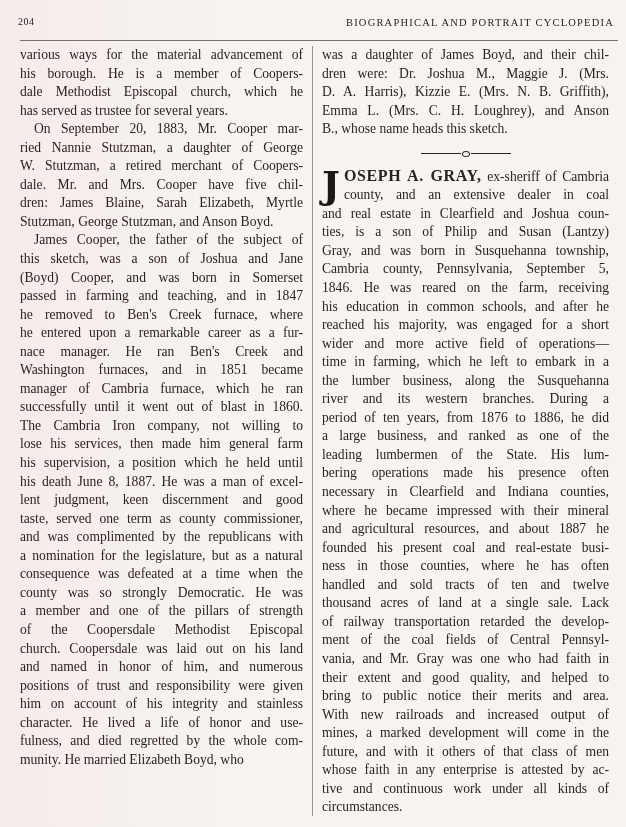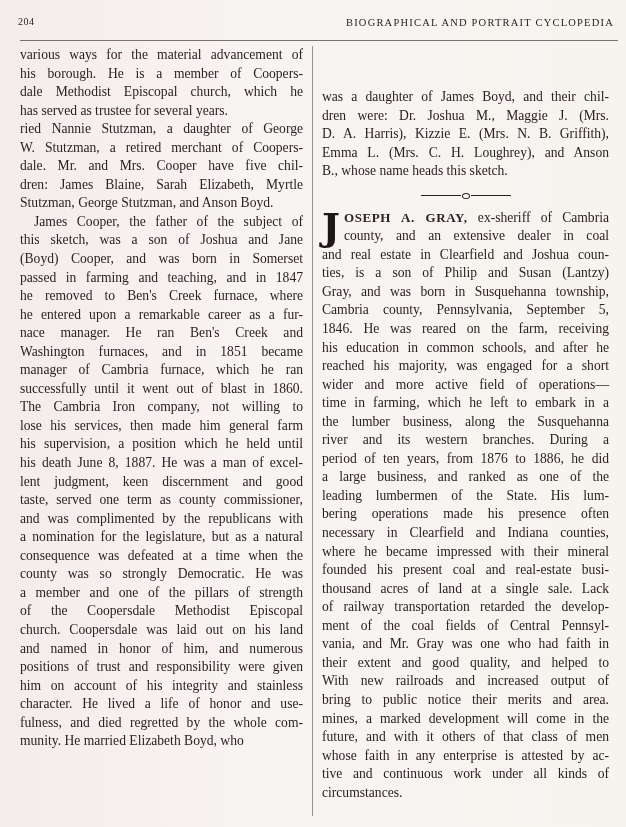--- a/index.html
+++ b/index.html
@@ -54,21 +54,20 @@
       line-height: 18.55px;
       text-align: justify;
     }
     .col-left {
       left: 20px;
       width: 283px;
     }
     .col-right {
       left: 322px;
       width: 287px;
-      margin-top: 42px;
     }
     .column-divider {
       position: absolute;
       left: 312px;
       top: 46px;
       width: 1px;
       height: 770px;
       background: #9a9290;
     }
     p {
@@ -109,41 +108,42 @@
       font-family: "DejaVu Serif", serif;
       font-weight: bold;
       font-size: 38px;
       line-height: 32px;
       margin: 2px 4px 0 0;
       color: #1d1715;
     }
     .lead-name {
       font-weight: bold;
       letter-spacing: 0.6px;
-      font-size: 13px;
+      font-size: 16px;
     }
   </style>
 </head>
 <body>
 
 <div class="page-header">
   <span class="page-number">204</span>
   <div class="running-title">BIOGRAPHICAL AND PORTRAIT CYCLOPEDIA</div>
 </div>
 <div class="header-rule"></div>
 <div class="column-divider"></div>
 
 <div class="column col-left">
   <p id="lp1">
       <span class="line">various ways for the material advancement of</span>
       <span class="line">his borough.  He is a member of Coopers-</span>
       <span class="line">dale Methodist Episcopal church, which he</span>
       <span class="line last">has served as trustee for several years.</span>
     </p>
   <p id="lp2">
+      <span class="line" style="padding-left: 14px;">On September 20, 1883, Mr. Cooper mar-</span>
       <span class="line">ried Nannie Stutzman, a daughter of George</span>
       <span class="line">W. Stutzman, a retired merchant of Coopers-</span>
       <span class="line">dale.  Mr. and Mrs. Cooper have five chil-</span>
       <span class="line">dren: James Blaine, Sarah Elizabeth, Myrtle</span>
       <span class="line last">Stutzman, George Stutzman, and Anson Boyd.</span>
     </p>
   <p id="lp3">
       <span class="line" style="padding-left: 14px;">James Cooper, the father of the subject of</span>
       <span class="line">this sketch, was a son of Joshua and Jane</span>
       <span class="line">(Boyd) Cooper, and was born in Somerset</span>
@@ -204,28 +204,31 @@
         <span class="line">wider and more active field of operations—</span>
         <span class="line">time in farming, which he left to embark in a</span>
         <span class="line">the lumber business, along the Susquehanna</span>
         <span class="line">river and its western branches.  During a</span>
         <span class="line">period of ten years, from 1876 to 1886, he did</span>
         <span class="line">a large business, and ranked as one of the</span>
         <span class="line">leading lumbermen of the State.  His lum-</span>
         <span class="line">bering operations made his presence often</span>
         <span class="line">necessary in Clearfield and Indiana counties,</span>
         <span class="line">where he became impressed with their mineral</span>
+        <span class="line">and agricultural resources, and about 1887 he</span>
         <span class="line">founded his present coal and real-estate busi-</span>
+        <span class="line">ness in those counties, where he has often</span>
+        <span class="line">handled and sold tracts of ten and twelve</span>
         <span class="line">thousand acres of land at a single sale.  Lack</span>
         <span class="line">of railway transportation retarded the develop-</span>
         <span class="line">ment of the coal fields of Central Pennsyl-</span>
         <span class="line">vania, and Mr. Gray was one who had faith in</span>
         <span class="line">their extent and good quality, and helped to</span>
+        <span class="line">bring to public notice their merits and area.</span>
         <span class="line">With new railroads and increased output of</span>
-        <span class="line">bring to public notice their merits and area.</span>
         <span class="line">mines, a marked development will come in the</span>
         <span class="line">future, and with it others of that class of men</span>
         <span class="line">whose faith in any enterprise is attested by ac-</span>
         <span class="line">tive and continuous work under all kinds of</span>
         <span class="line last">circumstances.</span>
       </p>
   </div>
 </div>
 
 </body></html>

